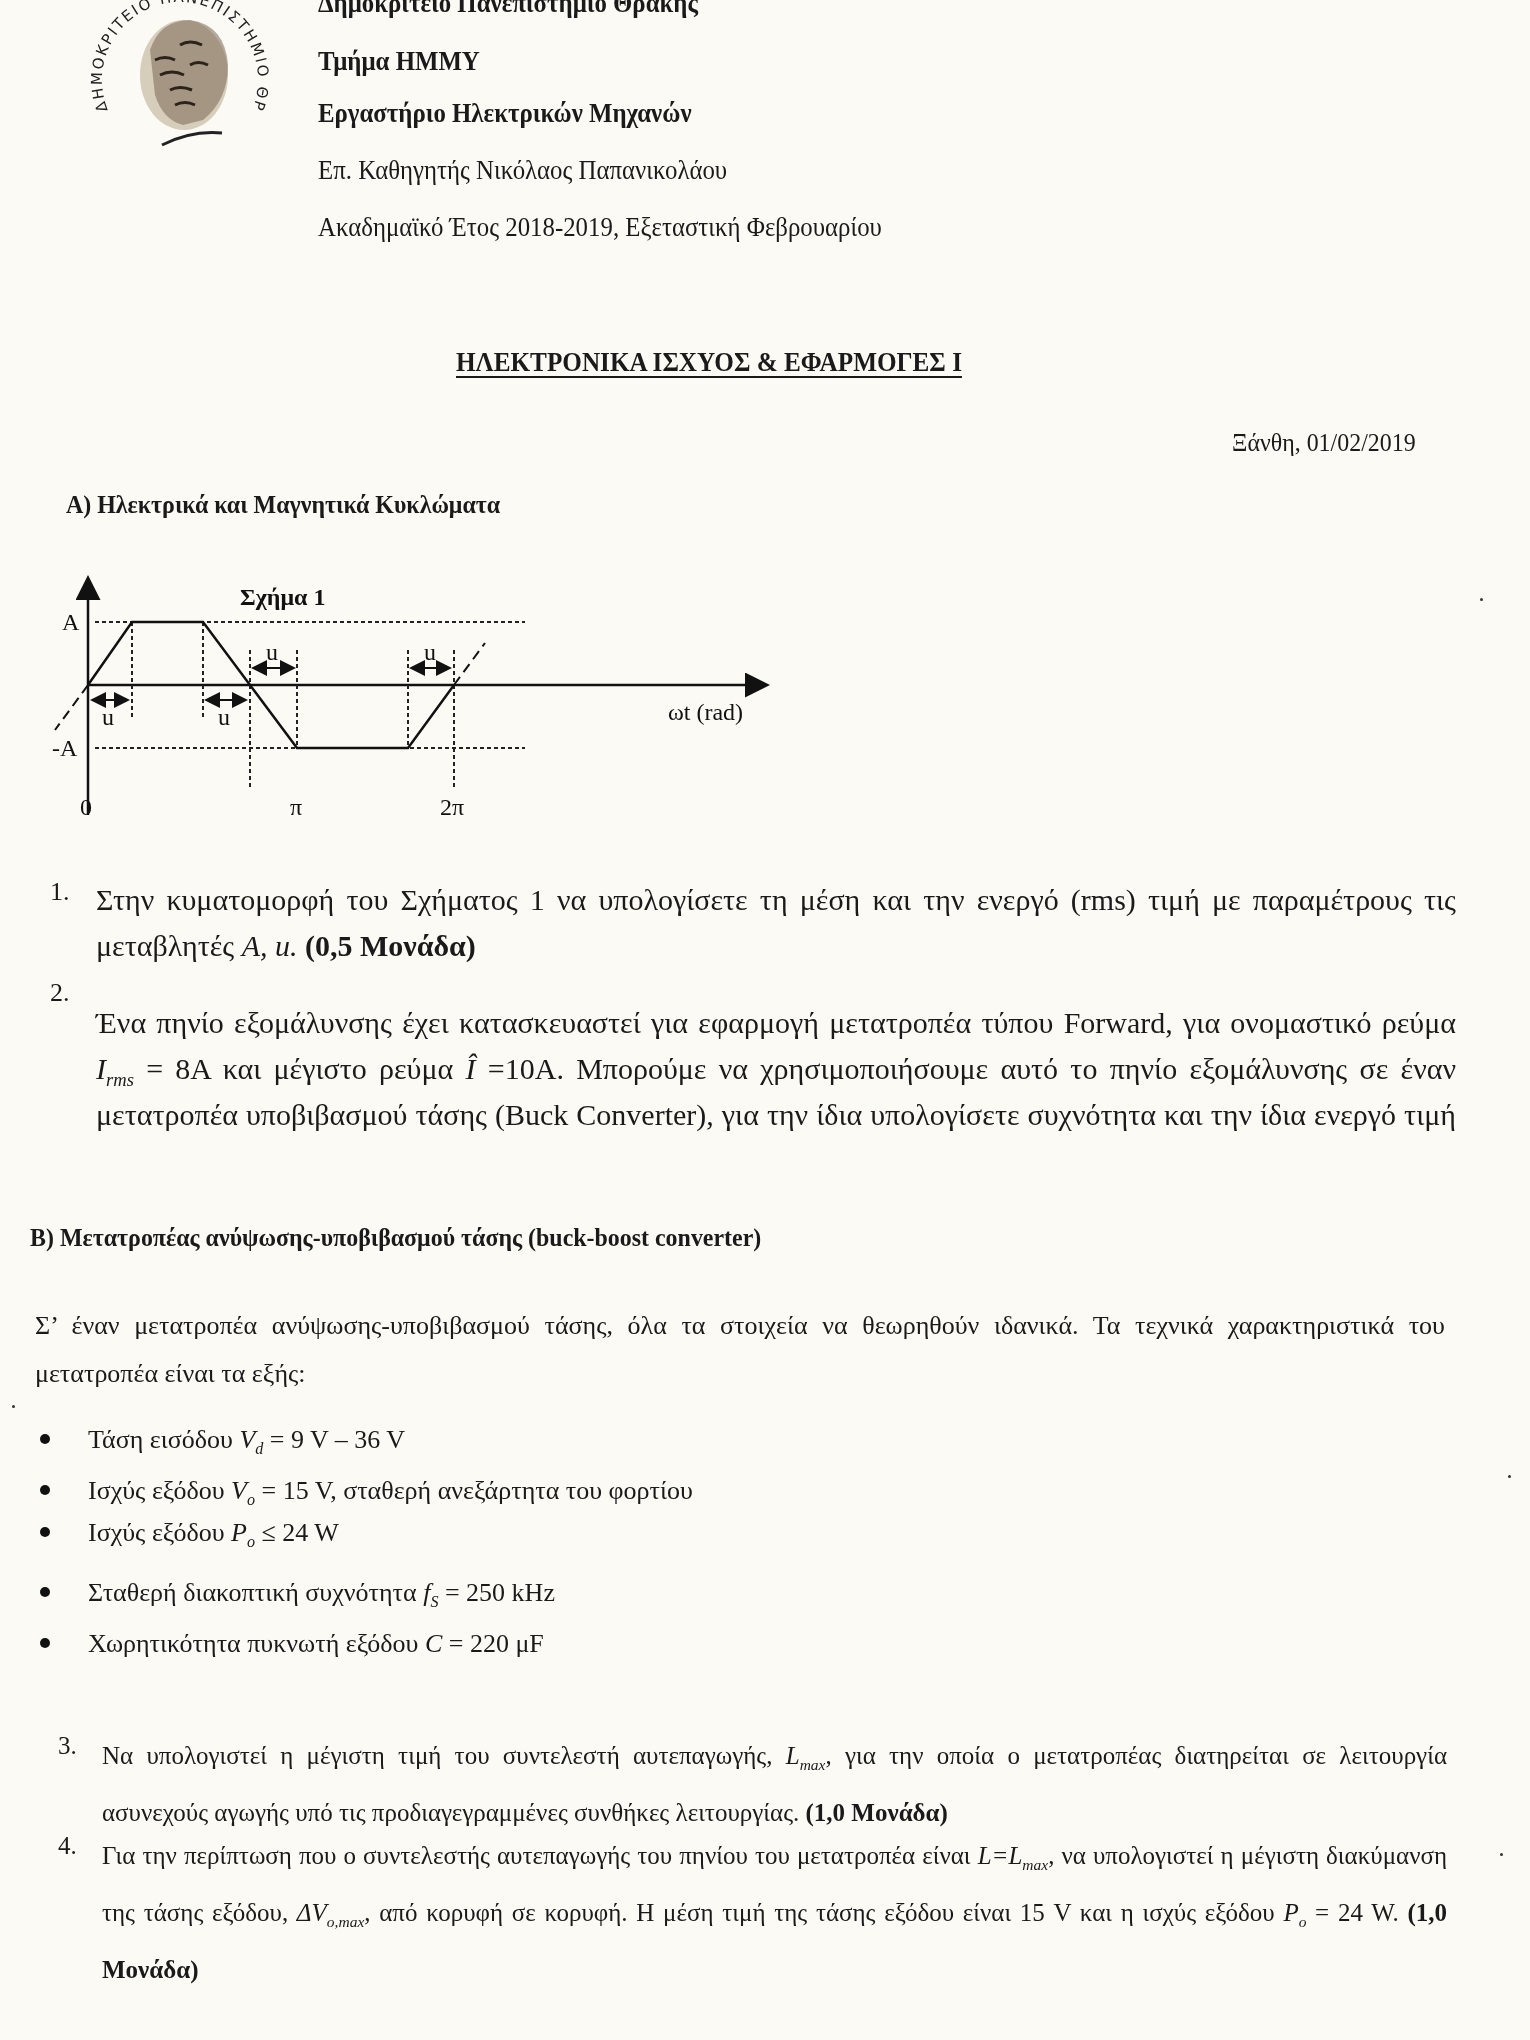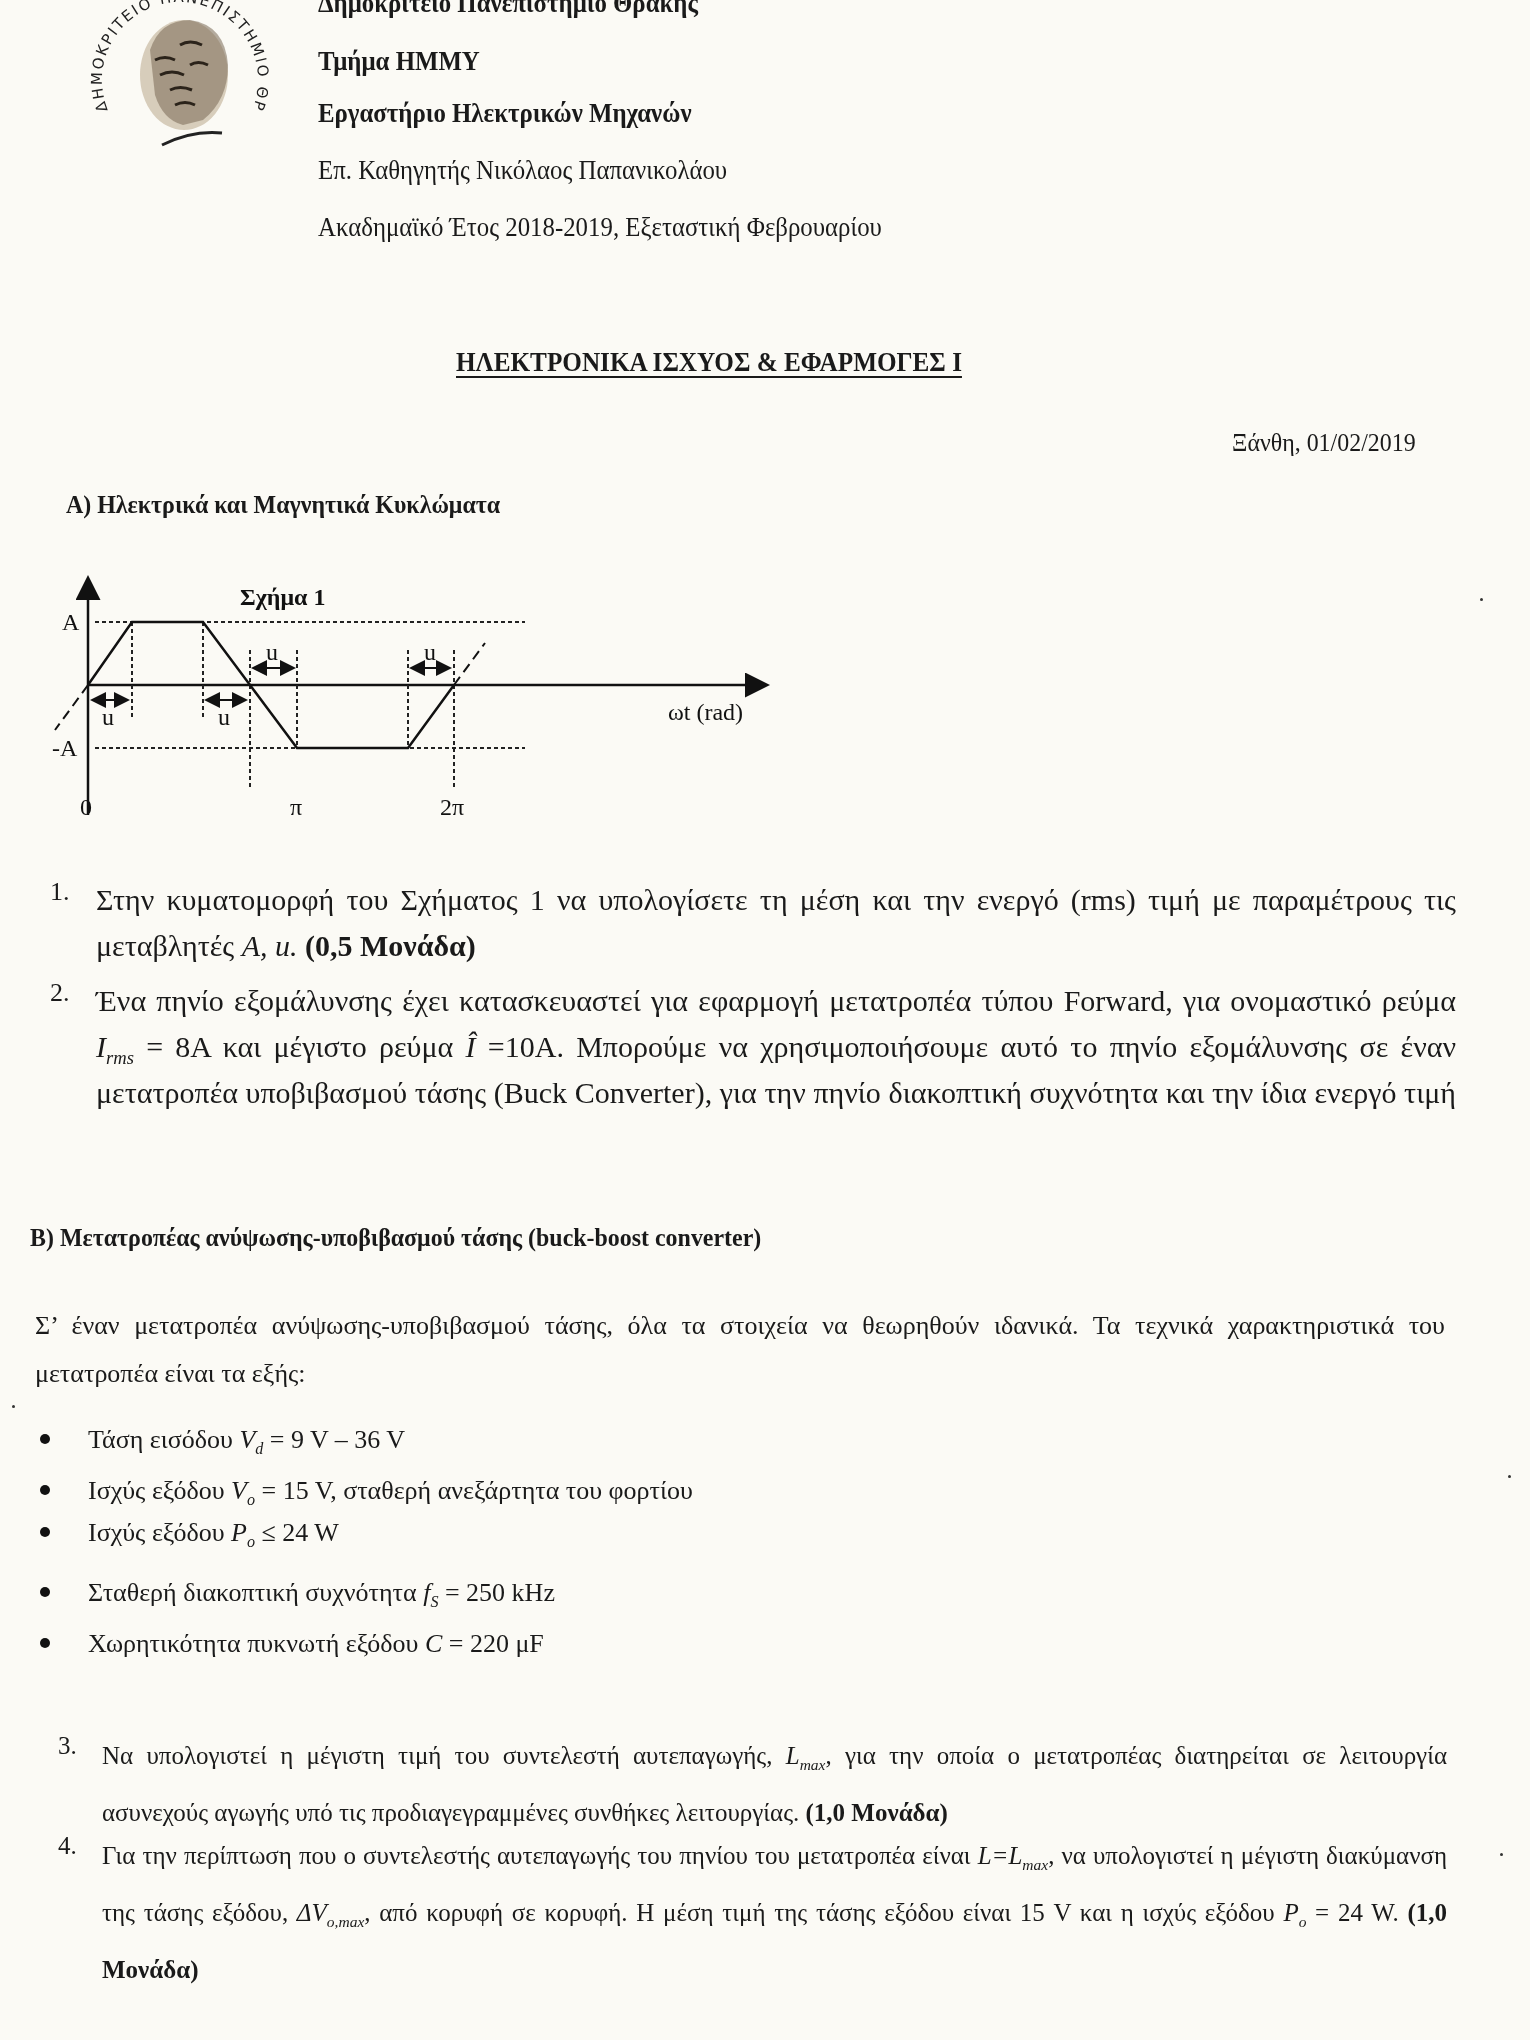--- a/index.html
+++ b/index.html
@@ -128,23 +128,23 @@
   </svg>
 
   <div class="num" style="left:50px; top:877px;">1.</div>
   <div class="para q1">
     <span>Στην κυματομορφή του Σχήματος 1 να υπολογίσετε τη μέση και την ενεργό (rms) τιμή με παραμέτρους τις μεταβλητές </span><span class="i">A, u.</span>
     <span class="b">(0,5 Μονάδα)</span>
   </div>
 
   <div class="num" style="left:50px; top:978px;">2.</div>
   <div class="para q2">
-    <span class="ln" style="text-align-last:justify;">Ένα πηνίο εξομάλυνσης έχει κατασκευαστεί για εφαρμογή μετατροπέα τύπου Forward, για ονομαστικό ρεύμα</span>
+    <span class="ln" style="text-align-last:justify;margin-top:22px;">Ένα πηνίο εξομάλυνσης έχει κατασκευαστεί για εφαρμογή μετατροπέα τύπου Forward, για ονομαστικό ρεύμα</span>
     <span class="ln" style="text-align-last:justify;"><span class="i">I</span><sub class="i">rms</sub><span> = 8A και μέγιστο ρεύμα </span><span class="i">Î</span><span> =10A. Μπορούμε να χρησιμοποιήσουμε αυτό το πηνίο εξομάλυνσης σε έναν</span></span>
-    <span class="ln" style="text-align-last:justify;">μετατροπέα υποβιβασμού τάσης (Buck Converter), για την πηνίο διακοπτική συχνότητα και την ίδια ενεργό τιμή</span>
+    <span class="ln" style="text-align-last:justify;">μετατροπέα υποβιβασμού τάσης (Buck Converter), για την ίδια υπολογίσετε συχνότητα και την ίδια ενεργό τιμή</span>
   </div>
 
   <div class="abs secB">Β) Μετατροπέας ανύψωσης-υποβιβασμού τάσης (buck-boost converter)</div>
   <div class="para intro">Σ’ έναν μετατροπέα ανύψωσης-υποβιβασμού τάσης, όλα τα στοιχεία να θεωρηθούν ιδανικά. Τα τεχνικά χαρακτηριστικά του μετατροπέα είναι τα εξής:</div>
 
   <div class="bullets">
     <div class="bullet" style="top:0px;"><span class="dot"></span><span>Τάση εισόδου </span><span class="i">V</span><sub class="i">d</sub><span> = 9 V – 36 V</span></div>
     <div class="bullet" style="top:51px;"><span class="dot"></span><span>Ισχύς εξόδου </span><span class="i">V</span><sub class="i">o</sub><span> = 15 V, σταθερή ανεξάρτητα του φορτίου</span></div>
     <div class="bullet" style="top:93px;"><span class="dot"></span><span>Ισχύς εξόδου </span><span class="i">P</span><sub class="i">o</sub><span> ≤ 24 W</span></div>
     <div class="bullet" style="top:153px;"><span class="dot"></span><span>Σταθερή διακοπτική συχνότητα </span><span class="i">f</span><sub class="i">S</sub><span> = 250 kHz</span></div>

